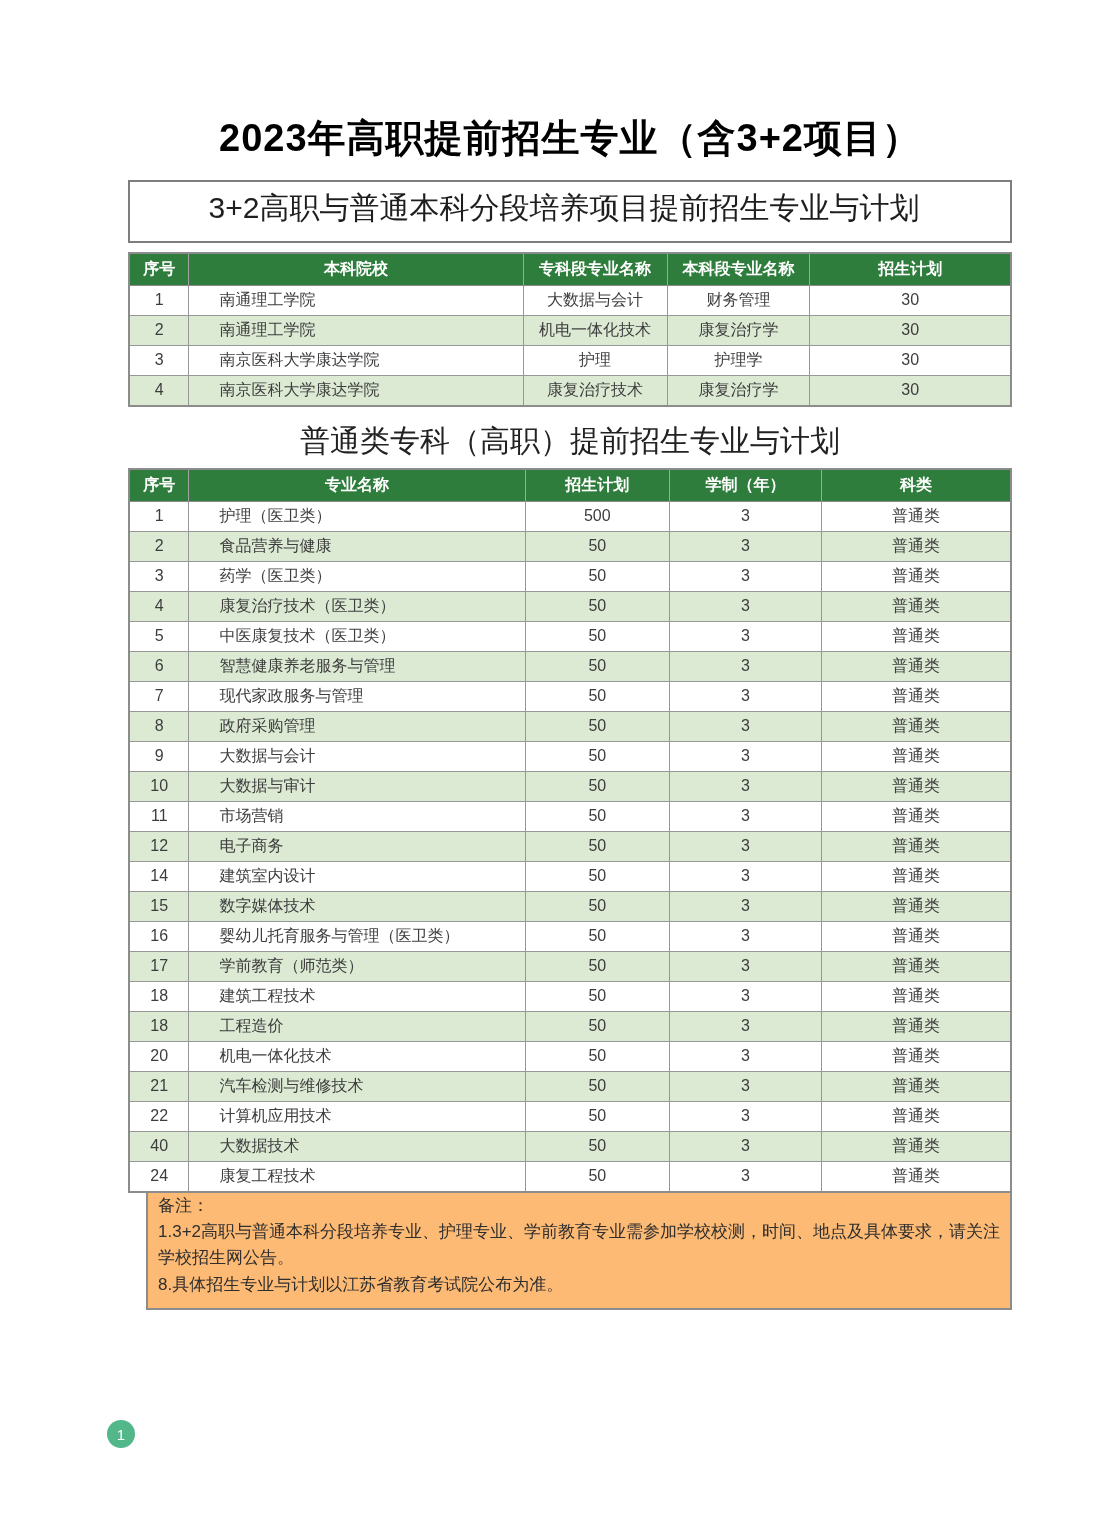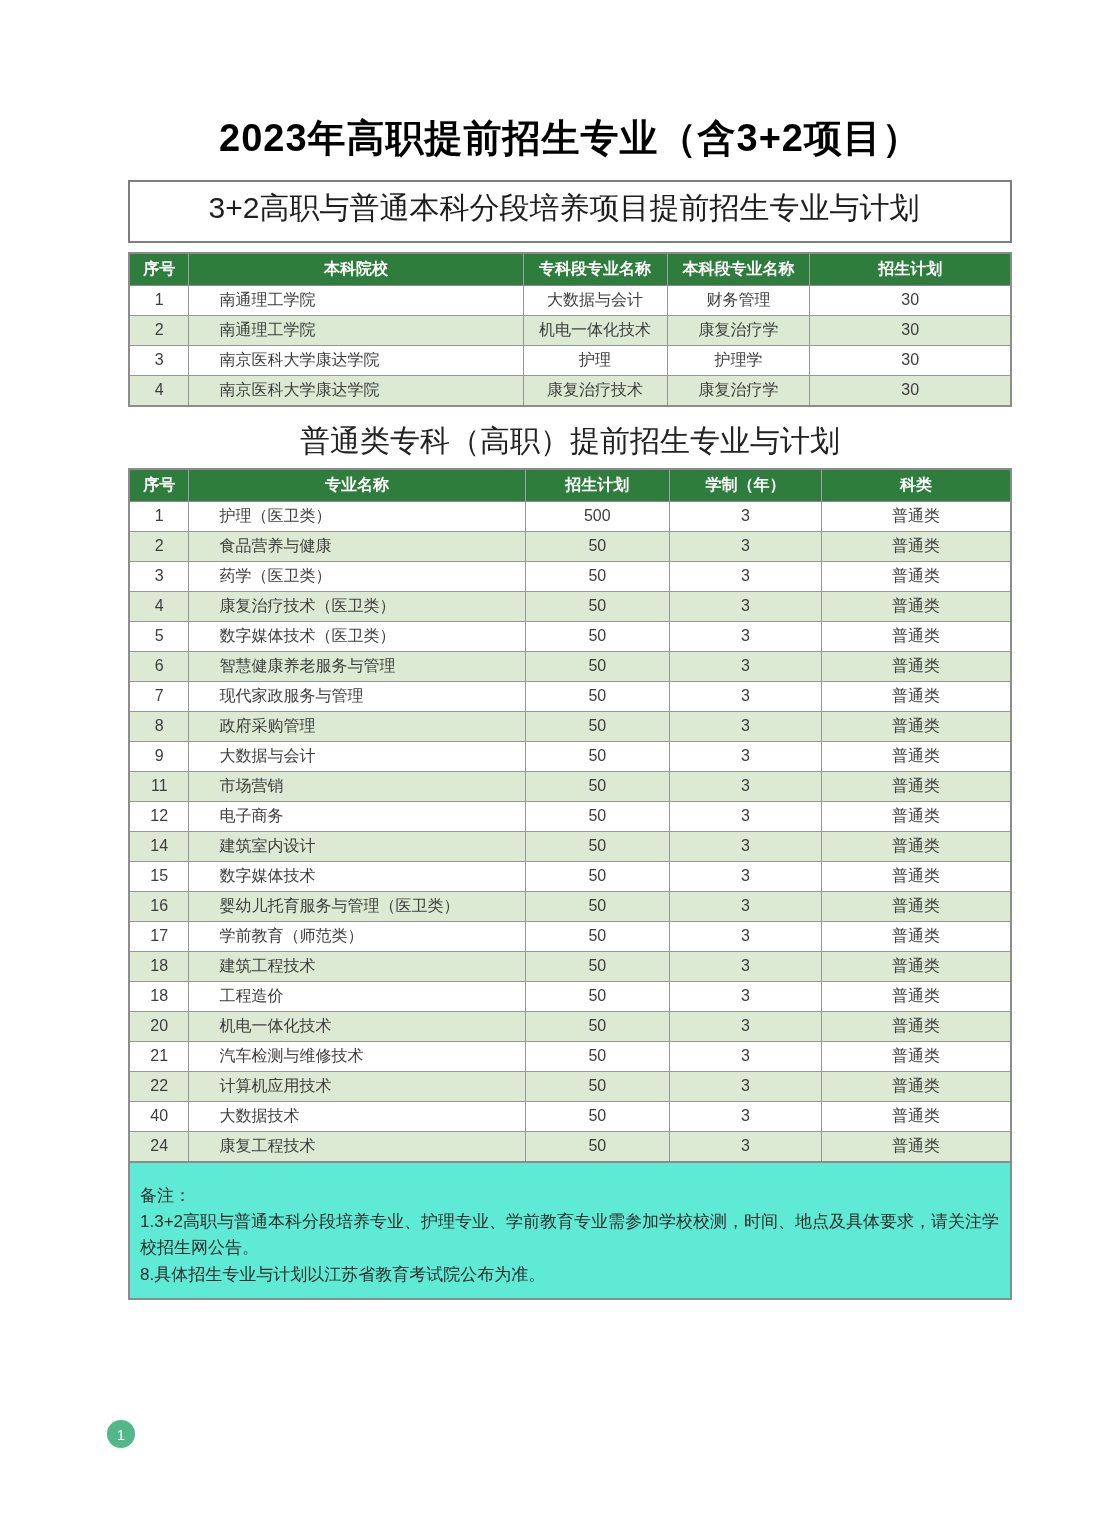--- a/index.html
+++ b/index.html
@@ -79,23 +79,24 @@
   .sec2-title {
     margin: 13px 0 0 0;
     text-align: center;
     font-size: 30px; font-weight: 500; color: #222;
     line-height: 1.4;
   }
 
   .notes {
     border: 2px solid var(--border-gray);
     border-top: none;
-    padding: 20px 10px 10px 10px;
+    padding: 0 10px 10px 10px;
     font-size: 17px; line-height: 1.55; color: #2e2e2e;
-    background: #5eead4;
+    background: #fdba74;
+    margin-left: 18px;
   }
   .notes div { margin: 0; }
 
   .page-badge {
     position: absolute;
     left: 107px; top: 1420px;
     width: 28px; height: 28px;
     border-radius: 50%;
     background: var(--badge-green);
     color: #fff;
@@ -207,21 +208,21 @@
           </tr>
           <tr>
             <td>4</td>
             <td>康复治疗技术（医卫类）</td>
             <td>50</td>
             <td>3</td>
             <td>普通类</td>
           </tr>
           <tr>
             <td>5</td>
-            <td>数字媒体技术（医卫类）</td>
+            <td>中医康复技术（医卫类）</td>
             <td>50</td>
             <td>3</td>
             <td>普通类</td>
           </tr>
           <tr>
             <td>6</td>
             <td>智慧健康养老服务与管理</td>
             <td>50</td>
             <td>3</td>
             <td>普通类</td>
@@ -236,20 +237,27 @@
           <tr>
             <td>8</td>
             <td>政府采购管理</td>
             <td>50</td>
             <td>3</td>
             <td>普通类</td>
           </tr>
           <tr>
             <td>9</td>
             <td>大数据与会计</td>
+            <td>50</td>
+            <td>3</td>
+            <td>普通类</td>
+          </tr>
+          <tr>
+            <td>10</td>
+            <td>大数据与审计</td>
             <td>50</td>
             <td>3</td>
             <td>普通类</td>
           </tr>
           <tr>
             <td>11</td>
             <td>市场营销</td>
             <td>50</td>
             <td>3</td>
             <td>普通类</td>

